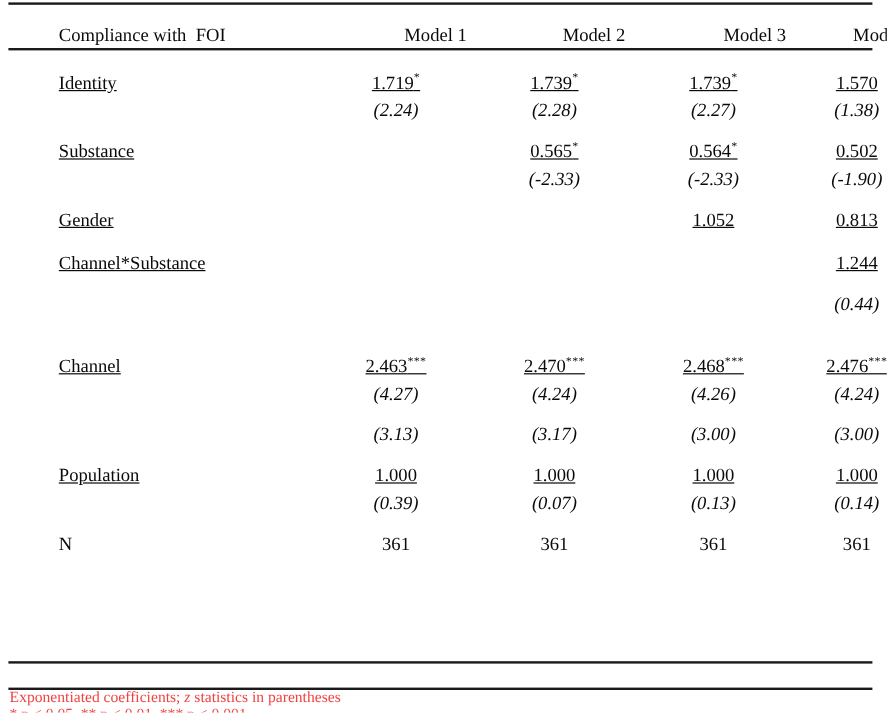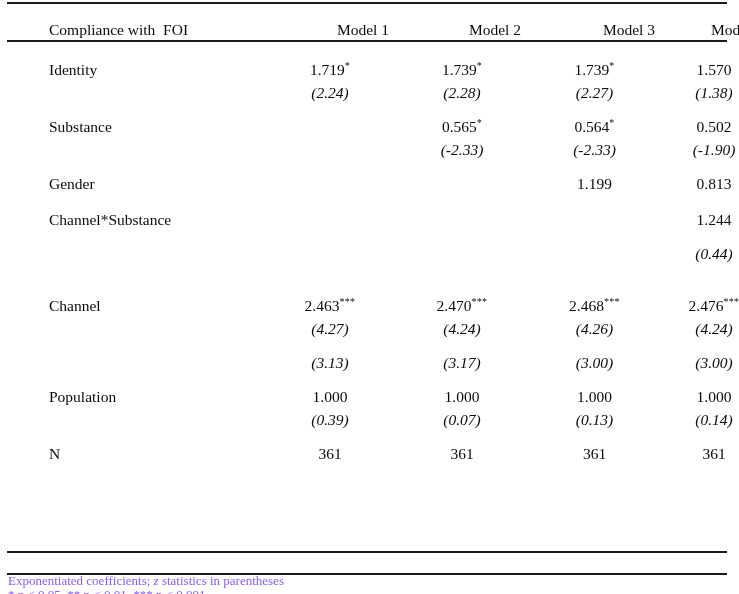--- a/index.html
+++ b/index.html
@@ -80,35 +80,35 @@
     line-height: 0;
     letter-spacing: 0.3px;
   }
 
   
   .hdr-row td { height: 40px; }
   .hdr-row .lbl { padding-top: 5px; }
   .hdr-row .num { padding-top: 5px; text-align: right; }
 
   
-  .est td  { height: 23px; padding-top: 9px; }
+  .est td  { height: 23px; padding-top: 9px; text-decoration: underline; }
   .se  td  { height: 34px; font-style: italic; }
 
   .est.wide td { padding-top: 13px; }
   .se.wide  td { height: 52px; padding-top: 11px; }
 
   
   .n-row td { height: 22px; padding-top: 2px; }
 
   
   .note {
     position: absolute;
     left: 8px;
     font-size: 13px;
-    color: #8b5cf6;
+    color: #ef4444;
     white-space: nowrap;
   }
   .note-1 { top: 573px; }
   .note-2 { top: 588px; overflow: hidden; height: 6px; }
   .note-2 .clip { display: block; margin-top: -1px; }
   .note em { font-style: italic; }
 </style>
 </head>
 <body>
 
@@ -160,21 +160,21 @@
           <td class="lbl"></td>
           <td class="num m1"></td>
           <td class="num m2">(-2.33)</td>
           <td class="num m3">(-2.33)</td>
           <td class="num m4">(-1.90)</td>
         </tr>
         <tr class="est">
           <td class="lbl">Gender</td>
           <td class="num m1"></td>
           <td class="num m2"></td>
-          <td class="num m3">1.199</td>
+          <td class="num m3">1.052</td>
           <td class="num m4">0.813</td>
         </tr>
         <tr class="est wide">
           <td class="lbl">Channel*Substance</td>
           <td class="num m1"></td>
           <td class="num m2"></td>
           <td class="num m3"></td>
           <td class="num m4">1.244</td>
         </tr>
         <tr class="se wide">

